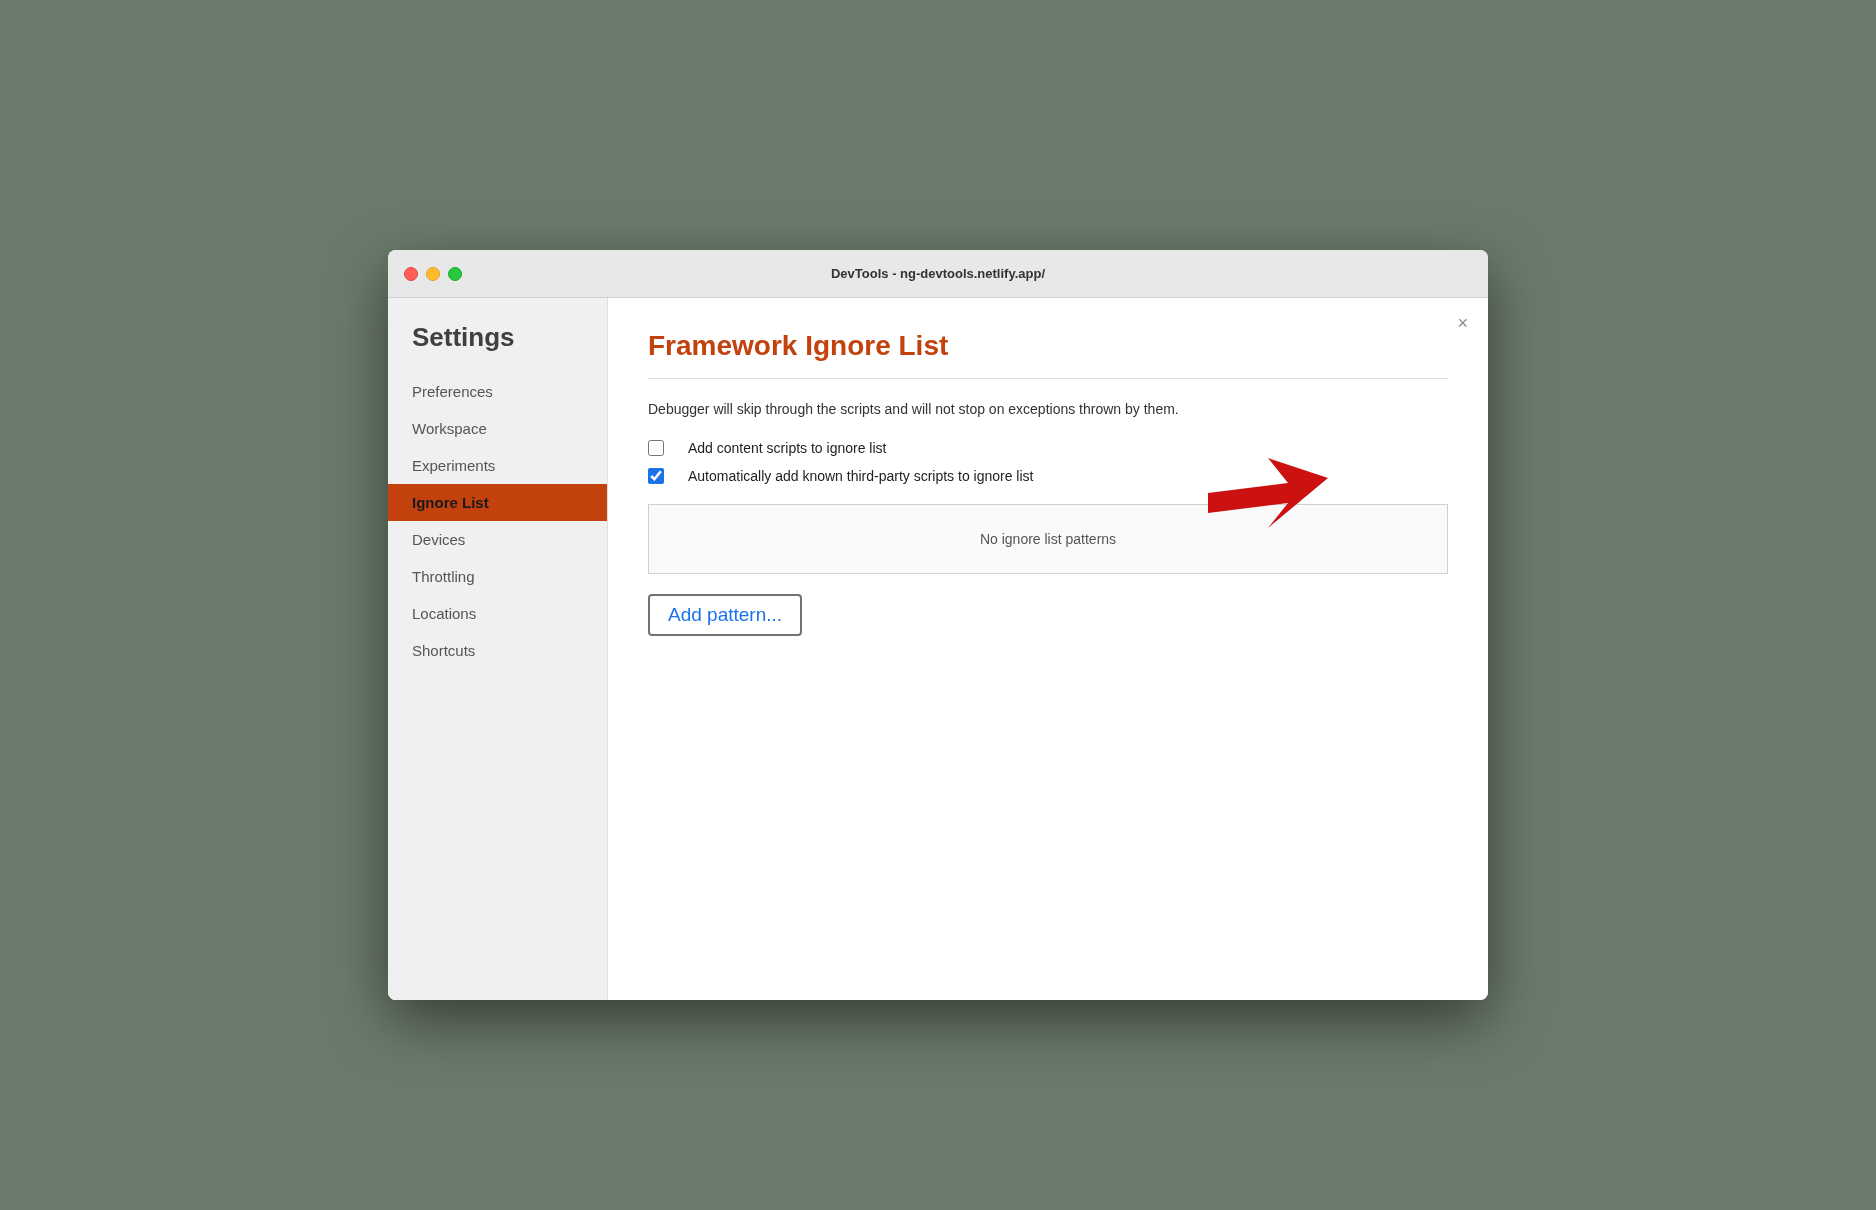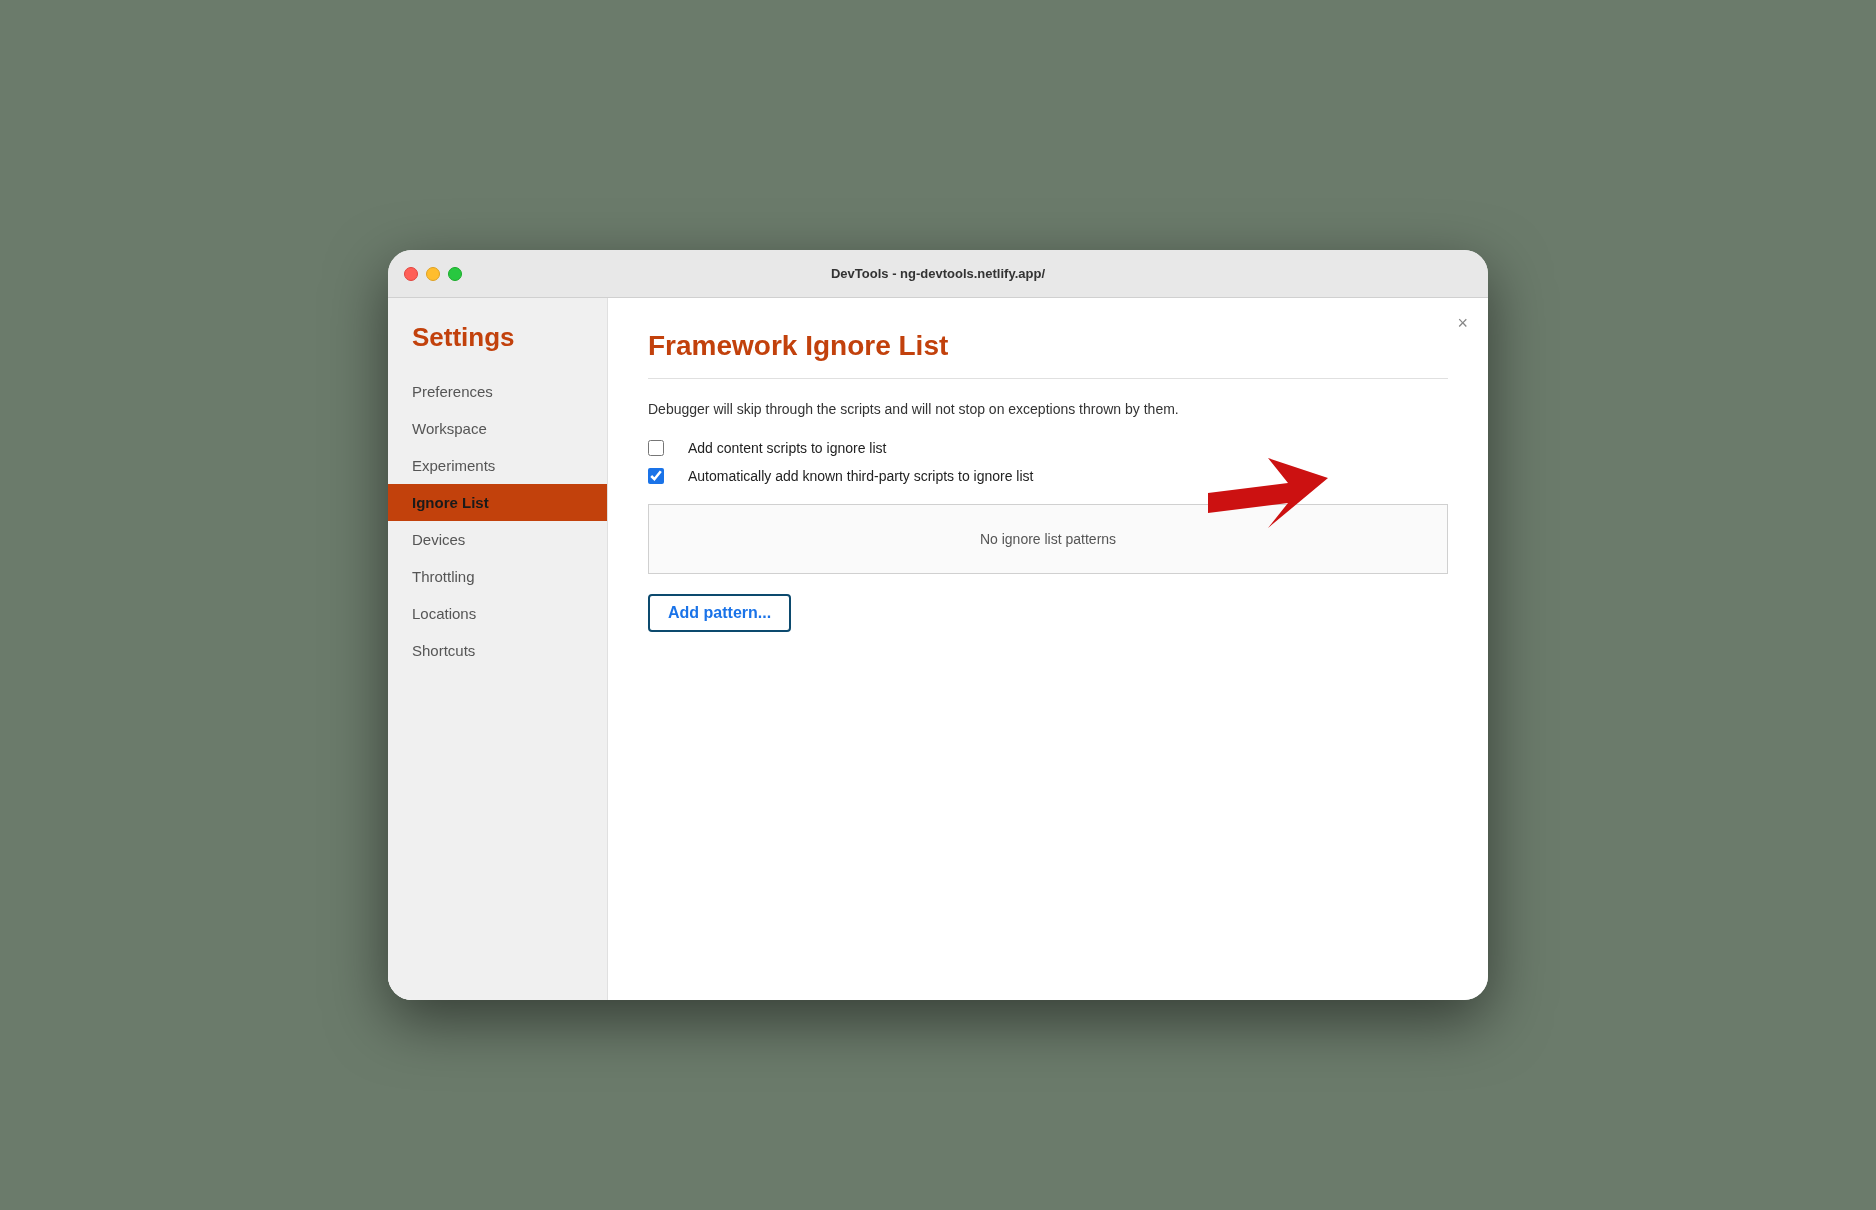--- a/index.html
+++ b/index.html
@@ -10,21 +10,21 @@
       justify-content: center;
       align-items: center;
       min-height: 100vh;
       font-family: -apple-system, BlinkMacSystemFont, 'Segoe UI', sans-serif;
     }
 
     .window {
       width: 1100px;
       min-height: 750px;
       background: #f5f5f5;
-      border-radius: 24px;
+      border-radius: 8px;
       box-shadow: 0 20px 60px rgba(0,0,0,0.5);
       overflow: hidden;
       display: flex;
       flex-direction: column;
       margin-top: 40px;
     }
 
     .titlebar {
       background: #e8e8e8;
       height: 48px;
@@ -69,21 +69,21 @@
     .sidebar {
       width: 220px;
       background: #f0f0f0;
       padding: 24px 0;
       border-right: 1px solid #e0e0e0;
     }
 
     .sidebar-heading {
       font-size: 26px;
       font-weight: 700;
-      color: #c2410c;
+      color: #404040;
       padding: 0 24px 20px 24px;
     }
 
     .sidebar-item {
       padding: 10px 24px;
       font-size: 15px;
       color: #555;
       cursor: pointer;
       border-radius: 0;
     }
@@ -155,24 +155,24 @@
       text-align: center;
       font-size: 14px;
       color: #555;
       margin-top: 20px;
       margin-bottom: 20px;
       width: 100%;
     }
 
     .add-pattern-btn {
       background: white;
-      border: 2px solid #0c4a6e;
+      border: 2px solid #737373;
       color: #1a73e8;
-      font-size: 16px;
-      font-weight: 700;
+      font-size: 19px;
+      font-weight: 400;
       padding: 8px 18px;
       border-radius: 4px;
       cursor: pointer;
     }
   </style>
 </head>
 <body>
 
 <div class="window">
 

